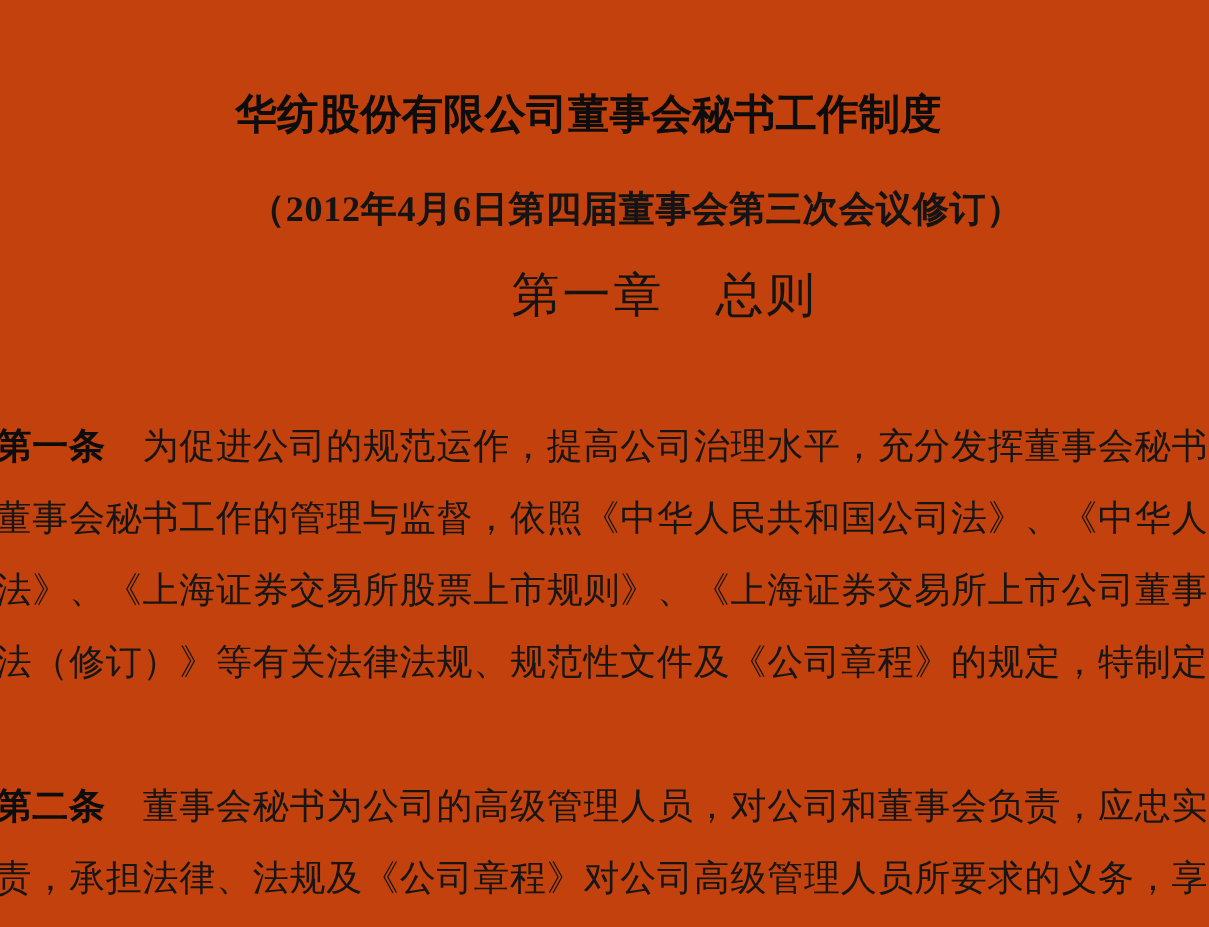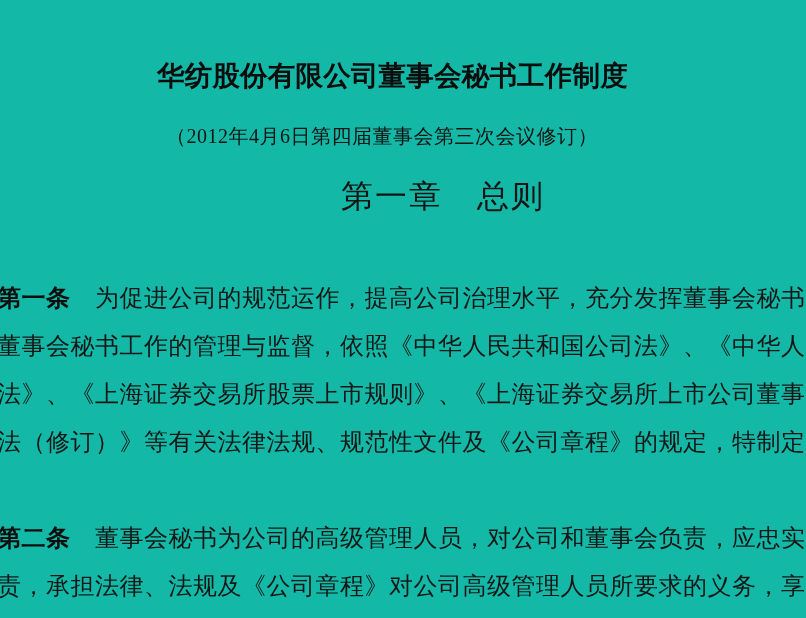--- a/index.html
+++ b/index.html
@@ -4,45 +4,46 @@
 <style>
   html, body {
     margin: 0;
     padding: 0;
     background: #ffffff;
   }
   .page {
     position: relative;
     width: 806px;
     height: 618px;
-    background: #14b8a6;
+    background: #c2410c;
     overflow: hidden;
     color: #101010;
   }
   .doc-title {
     position: absolute;
     left: 157px;
     top: 58px;
     margin: 0;
     font-family: "Liberation Sans", sans-serif;
     font-weight: bold;
     font-size: 27.5px;
     letter-spacing: 0.2px;
     white-space: nowrap;
     color: #0d0d0d;
   }
   .doc-subtitle {
     position: absolute;
     left: 166px;
     top: 123px;
     font-family: "Liberation Serif", serif;
-    font-size: 20px;
+    font-size: 24px;
     letter-spacing: 0.5px;
     white-space: nowrap;
     color: #141414;
+    font-weight: bold;
   }
   .chapter-heading {
     position: absolute;
     left: 341px;
     top: 175px;
     font-family: "Liberation Serif", serif;
     font-size: 32px;
     letter-spacing: 2px;
     white-space: nowrap;
     color: #141414;

